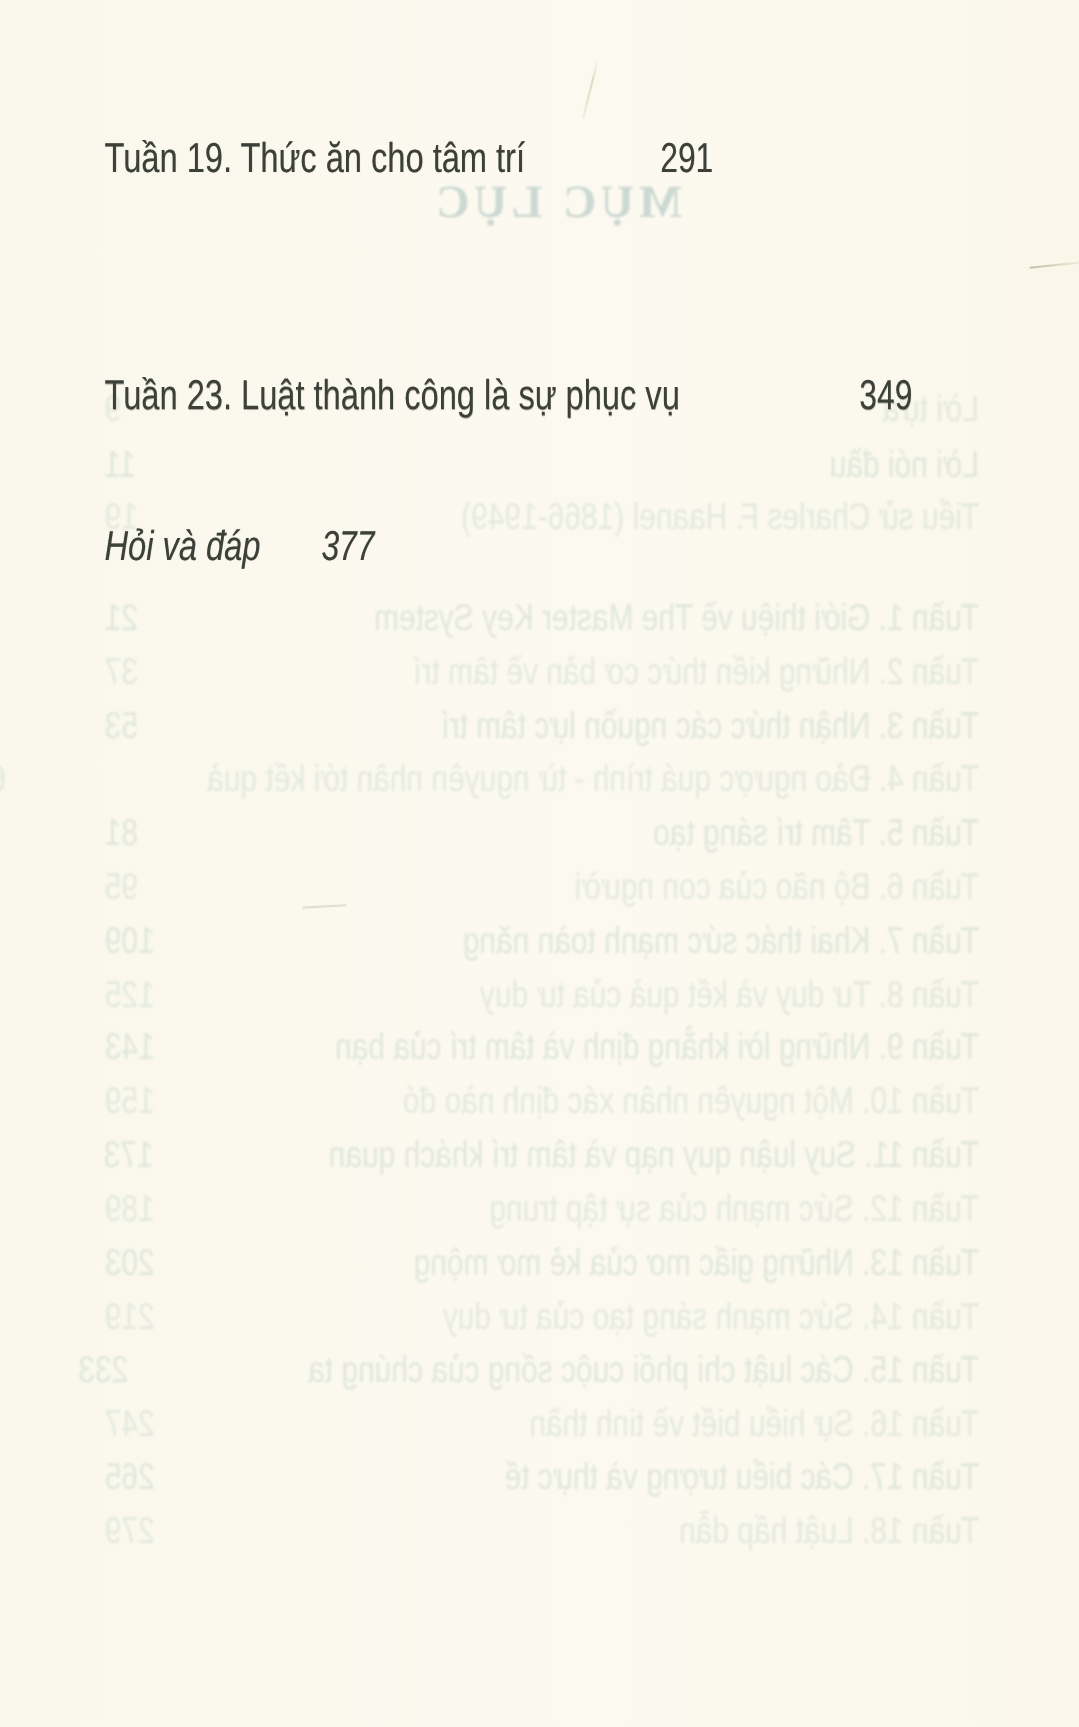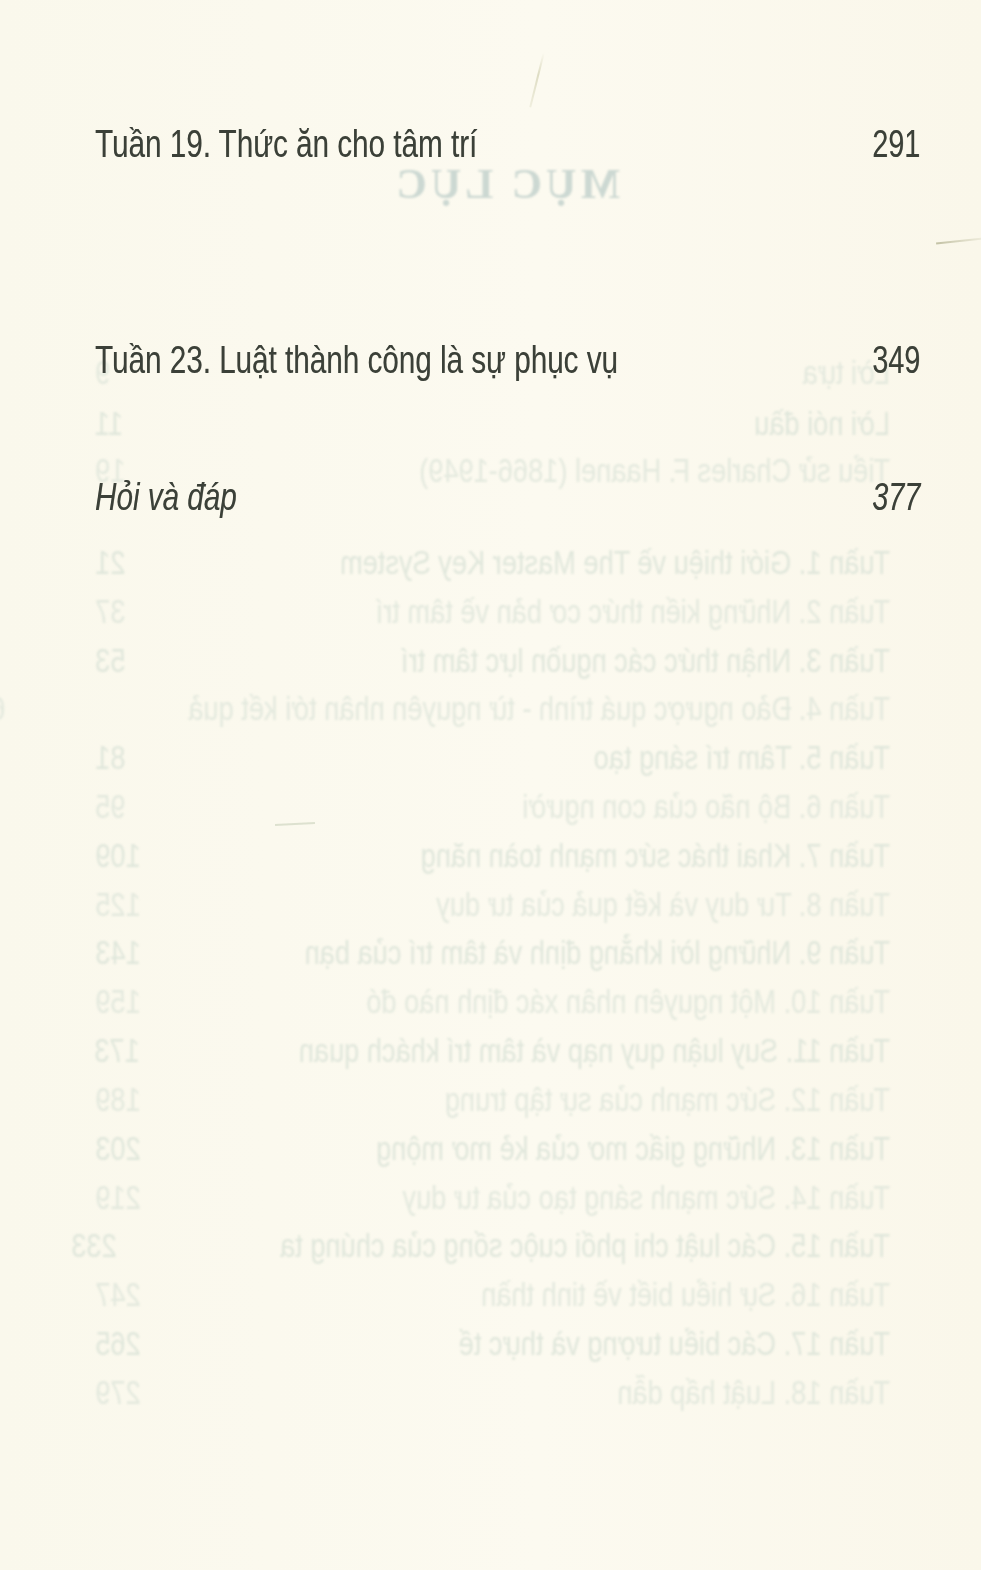--- a/index.html
+++ b/index.html
@@ -30,21 +30,21 @@
   }
   .grow .gt{transform:scaleX(0.8);transform-origin:left center;}
   .grow .gn{transform:scaleX(0.8);transform-origin:right center;}
   .grow:nth-child(even){opacity:.82;}
   .grow:nth-child(odd){opacity:.95;}
 
   
   .front-layer{position:absolute;inset:0;}
   .row{
     position:absolute;left:95px;right:61px;height:44px;line-height:44px;
-    display:flex;justify-content:space-between;
+    display:flex;
     font-size:38px;color:#3b4038;white-space:nowrap;
     text-shadow:0.3px 0.3px 0.7px rgba(59,64,56,0.45);
   }
   .row .t{transform:scaleX(0.78);transform-origin:left center;}
   .row .n{transform:scaleX(0.76);transform-origin:right center;}
   .row.qa{font-style:italic;}
 
   
   .artifact{position:absolute;pointer-events:none;}
   .scratch-top{left:536px;top:52px;width:2px;height:56px;

